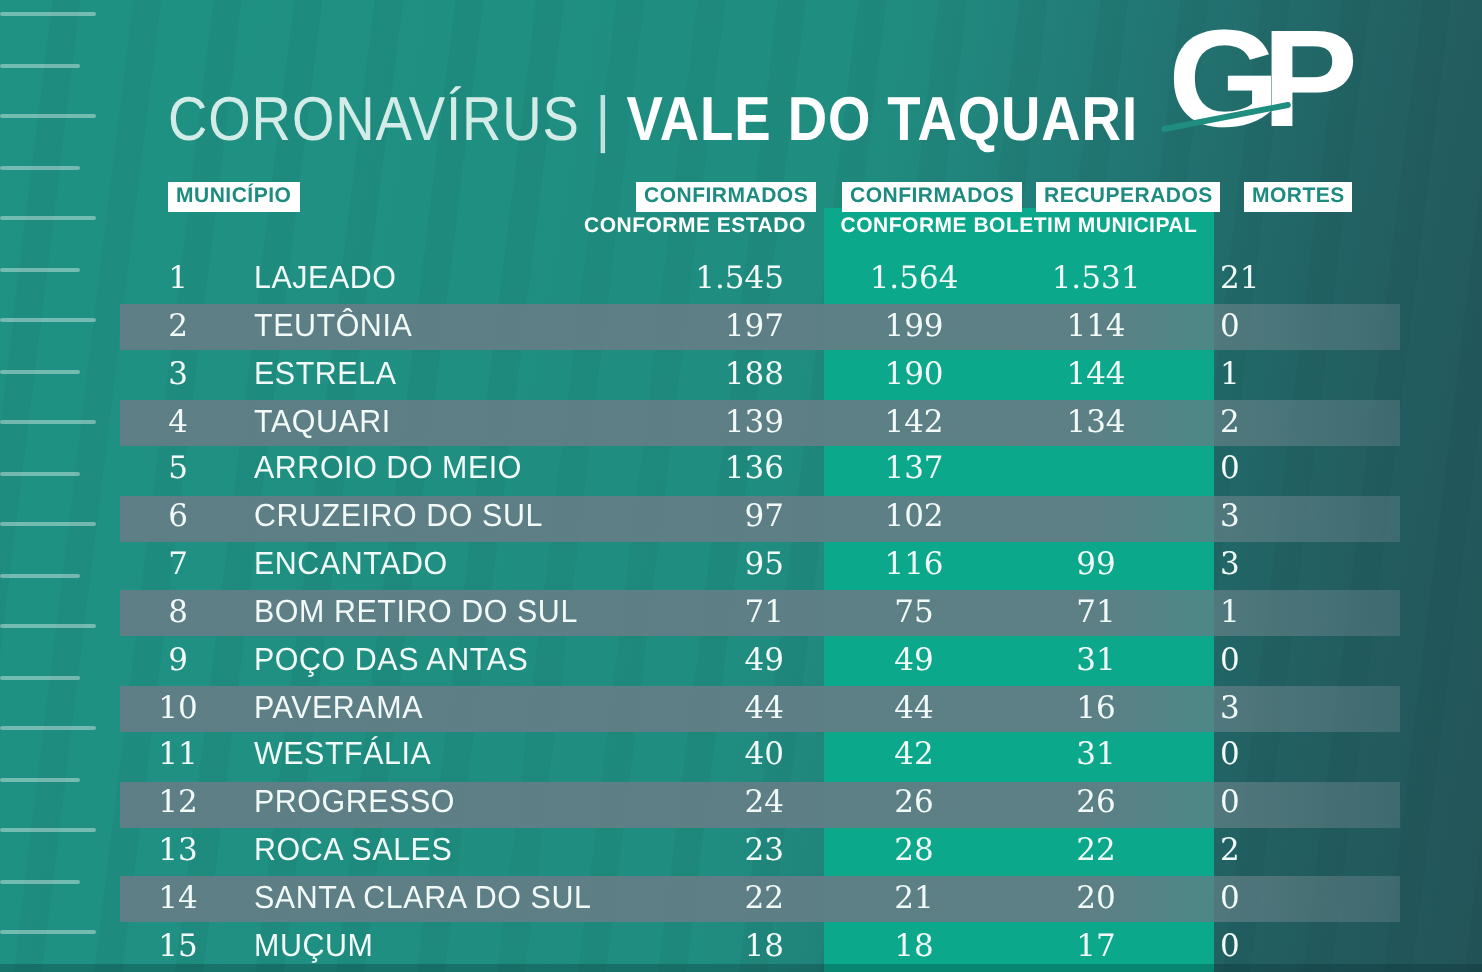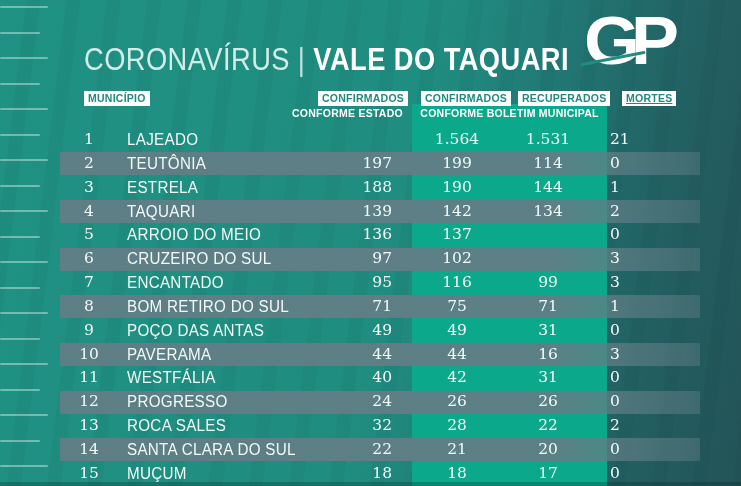--- a/index.html
+++ b/index.html
@@ -35,21 +35,21 @@
     transform:rotate(-11deg);border-radius:2px;}
   
   .badge{position:absolute;top:91px;background:#ffffff;color:var(--badge-teal,#1e8b80);
     font-size:10.5px;font-weight:700;letter-spacing:.25px;padding:1px 4px 2px;z-index:3;white-space:nowrap;}
   .sub{position:absolute;top:107px;color:#ffffff;font-size:10.5px;font-weight:700;
     letter-spacing:.25px;z-index:3;white-space:nowrap;}
   #h-municipio{left:84px;}
   #h-conf-estado{left:318px;}
   #h-conf-mun{left:421px;}
   #h-recuperados{left:518px;}
-  #h-mortes{left:622px;text-decoration:underline;}
+  #h-mortes{left:622px;}
   #s-estado{left:292px;text-align:right;}
   #s-boletim{left:412px;width:195px;text-align:center;}
   
   #rows{position:absolute;left:0;top:128px;width:741px;z-index:2;}
   .row{position:relative;width:741px;height:23.85px;line-height:23.9px;}
   .stripe{position:absolute;left:60px;right:41px;top:.5px;bottom:.5px;z-index:0;
     background:linear-gradient(to right, rgba(96,126,133,.96) 0%, rgba(96,126,133,.96) 76%, rgba(96,126,133,.45) 100%);}
   .c{position:absolute;top:0;color:#f2faf8;z-index:1;}
   .c.sf{font-family:"DejaVu Serif",serif;font-size:15.5px;}
   .c.rank{left:72px;width:34px;text-align:center;}
@@ -102,20 +102,21 @@
   <span class="badge" id="h-recuperados">RECUPERADOS</span>
   <span class="badge" id="h-mortes">MORTES</span>
   <span class="sub" id="s-estado">CONFORME ESTADO</span>
   <span class="sub" id="s-boletim">CONFORME BOLETIM MUNICIPAL</span>
 
   <div id="rows">
   <div class="row">
 
     <span class="c sf rank">1</span>
     <span class="c name">LAJEADO</span>
+    <span class="c sf estado">1.545</span>
     <span class="c sf mun">1.564</span>
     <span class="c sf recup">1.531</span>
     <span class="c sf mortes">21</span>
   </div>
 
   <div class="row">
     <div class="stripe"></div>
     <span class="c sf rank">2</span>
     <span class="c name">TEUTÔNIA</span>
     <span class="c sf estado">197</span>
@@ -219,21 +220,21 @@
     <span class="c sf estado">24</span>
     <span class="c sf mun">26</span>
     <span class="c sf recup">26</span>
     <span class="c sf mortes">0</span>
   </div>
 
   <div class="row">
 
     <span class="c sf rank">13</span>
     <span class="c name">ROCA SALES</span>
-    <span class="c sf estado">32</span>
+    <span class="c sf estado">23</span>
     <span class="c sf mun">28</span>
     <span class="c sf recup">22</span>
     <span class="c sf mortes">2</span>
   </div>
 
   <div class="row">
     <div class="stripe"></div>
     <span class="c sf rank">14</span>
     <span class="c name">SANTA CLARA DO SUL</span>
     <span class="c sf estado">22</span>

